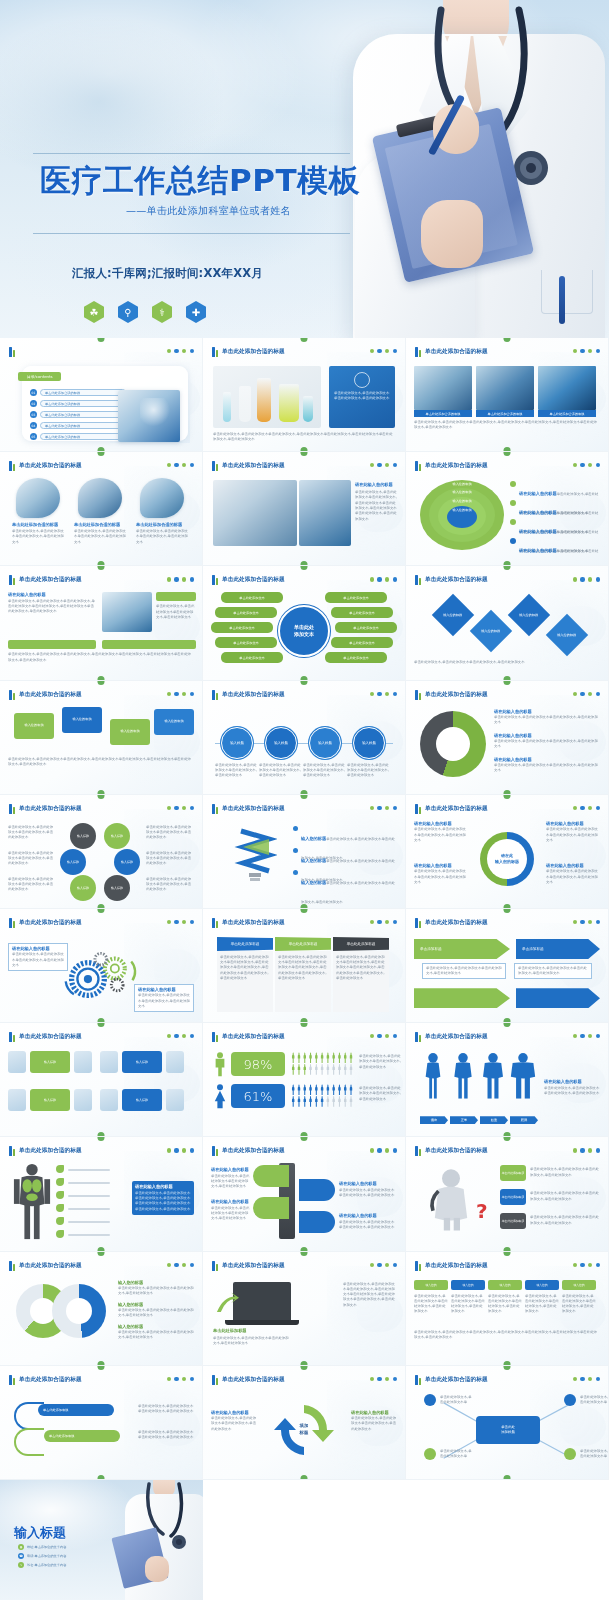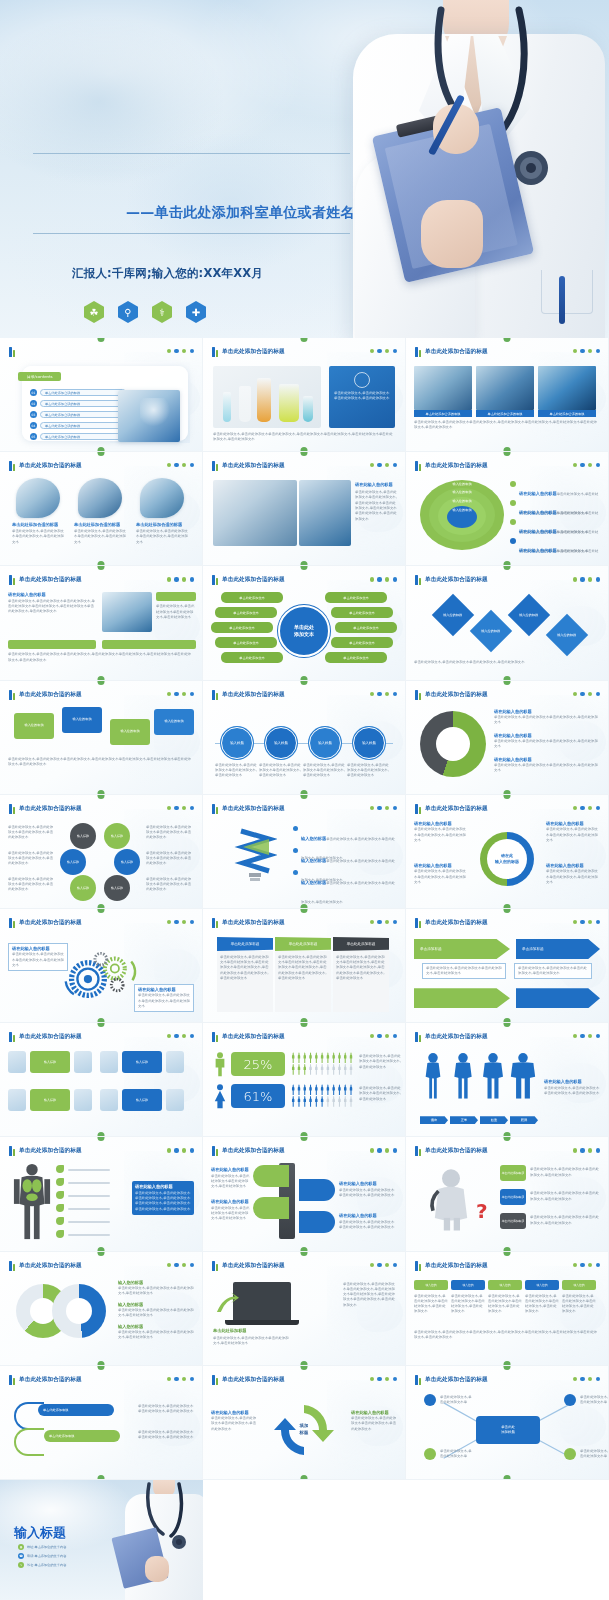--- a/index.html
+++ b/index.html
@@ -58,22 +58,22 @@
   .pocket { position:absolute; left:226px; top:270px; width:52px; height:44px;
             border:1px solid rgba(170,190,210,.5); border-top:none; border-radius:0 0 4px 4px; }
 
   
   .hero-rule { position:absolute; left:33px; width:317px; height:1px; background:#9dbdd6; }
   .hero-rule.t { top:153px; }
   .hero-rule.b { top:233px; }
   .hero-title { position:absolute; left:40px; top:160px; font-size:31px; font-weight:bold;
                 color:#1860c4; letter-spacing:.5px; text-shadow:0 1px 2px rgba(255,255,255,.8);
                 white-space:nowrap; }
-  .hero-sub { position:absolute; left:126px; top:204px; font-size:14px; color:#2b6fc4;
-              letter-spacing:.3px; white-space:nowrap;font-weight:bold; }
+  .hero-sub { position:absolute; left:126px; top:204px; font-size:10px; color:#2b6fc4;
+              letter-spacing:.3px; white-space:nowrap; }
   .hero-meta { position:absolute; left:72px; top:266px; font-size:11.5px; color:#1d4f8c;
                font-weight:bold; letter-spacing:.2px; white-space:nowrap; }
 
   .hero-icons { position:absolute; left:84px; top:301px; display:flex; gap:14px; }
   .hx { width:20px; height:22px; display:flex; align-items:center; justify-content:center;
         color:#fff; font-size:10px; font-weight:bold;
         clip-path:polygon(50% 0,100% 26%,100% 74%,50% 100%,0 74%,0 26%); }
 
   
   .grid { position:absolute; left:0; top:338px; width:609px; height:1142px;
@@ -315,22 +315,23 @@
     </div>
     <div class="doc-hand1"></div>
     <div class="doc-hand2"></div>
     <div class="pen"></div>
     <div class="pocket"></div>
     <div class="pen2"></div>
   </div>
 
   <div class="hero-rule t"></div>
   <div class="hero-rule b"></div>
+  <div class="hero-title">医疗工作总结PPT模板</div>
   <div class="hero-sub">——单击此处添加科室单位或者姓名</div>
-  <div class="hero-meta">汇报人:千库网;输入您的:XX年XX月</div>
+  <div class="hero-meta">汇报人:千库网;汇报时间:XX年XX月</div>
 
   <div class="hero-icons" id="hero-icons">
       <div class="hx" style="background: rgb(140, 193, 82);">☘</div>
       <div class="hx" style="background: rgb(43, 127, 208);">⚲</div>
       <div class="hx" style="background: rgb(140, 193, 82);">⚕</div>
       <div class="hx" style="background: rgb(43, 127, 208);">✚</div>
     </div>
 </div>
 
 <div class="grid" id="slide-grid">
@@ -1024,21 +1025,21 @@
         <span style="background:#8cc152"></span>
         <span style="background:#2b7fd0"></span>
       </div>
       <div class="s-top"></div>
       <div class="s-foot"></div>
       <div class="body">
         <svg viewBox="0 0 16 28" style="position:absolute;left:2px;top:4px;width:14px;height:26px">
           <circle cx="8" cy="4" r="3.4" fill="#8cc152"></circle>
           <path d="M3 8 h10 v10 h-3 v10 h-4 v-10 h-3 z" fill="#8cc152"></path>
         </svg>
-        <div class="pcbox" style="left:20px;top:5px;background:#8cc152">25%</div>
+        <div class="pcbox" style="left:20px;top:5px;background:#8cc152">98%</div>
         <div class="pgrid" style="left:80px;top:5px">
           <i style="background:#8cc152"></i>
           <i style="background:#8cc152"></i>
           <i style="background:#8cc152"></i>
           <i style="background:#8cc152"></i>
           <i style="background:#8cc152"></i>
           <i style="background:#8cc152"></i>
           <i style="background:#8cc152"></i>
           <i style="background:#8cc152"></i>
           <i style="background:#8cc152"></i>

